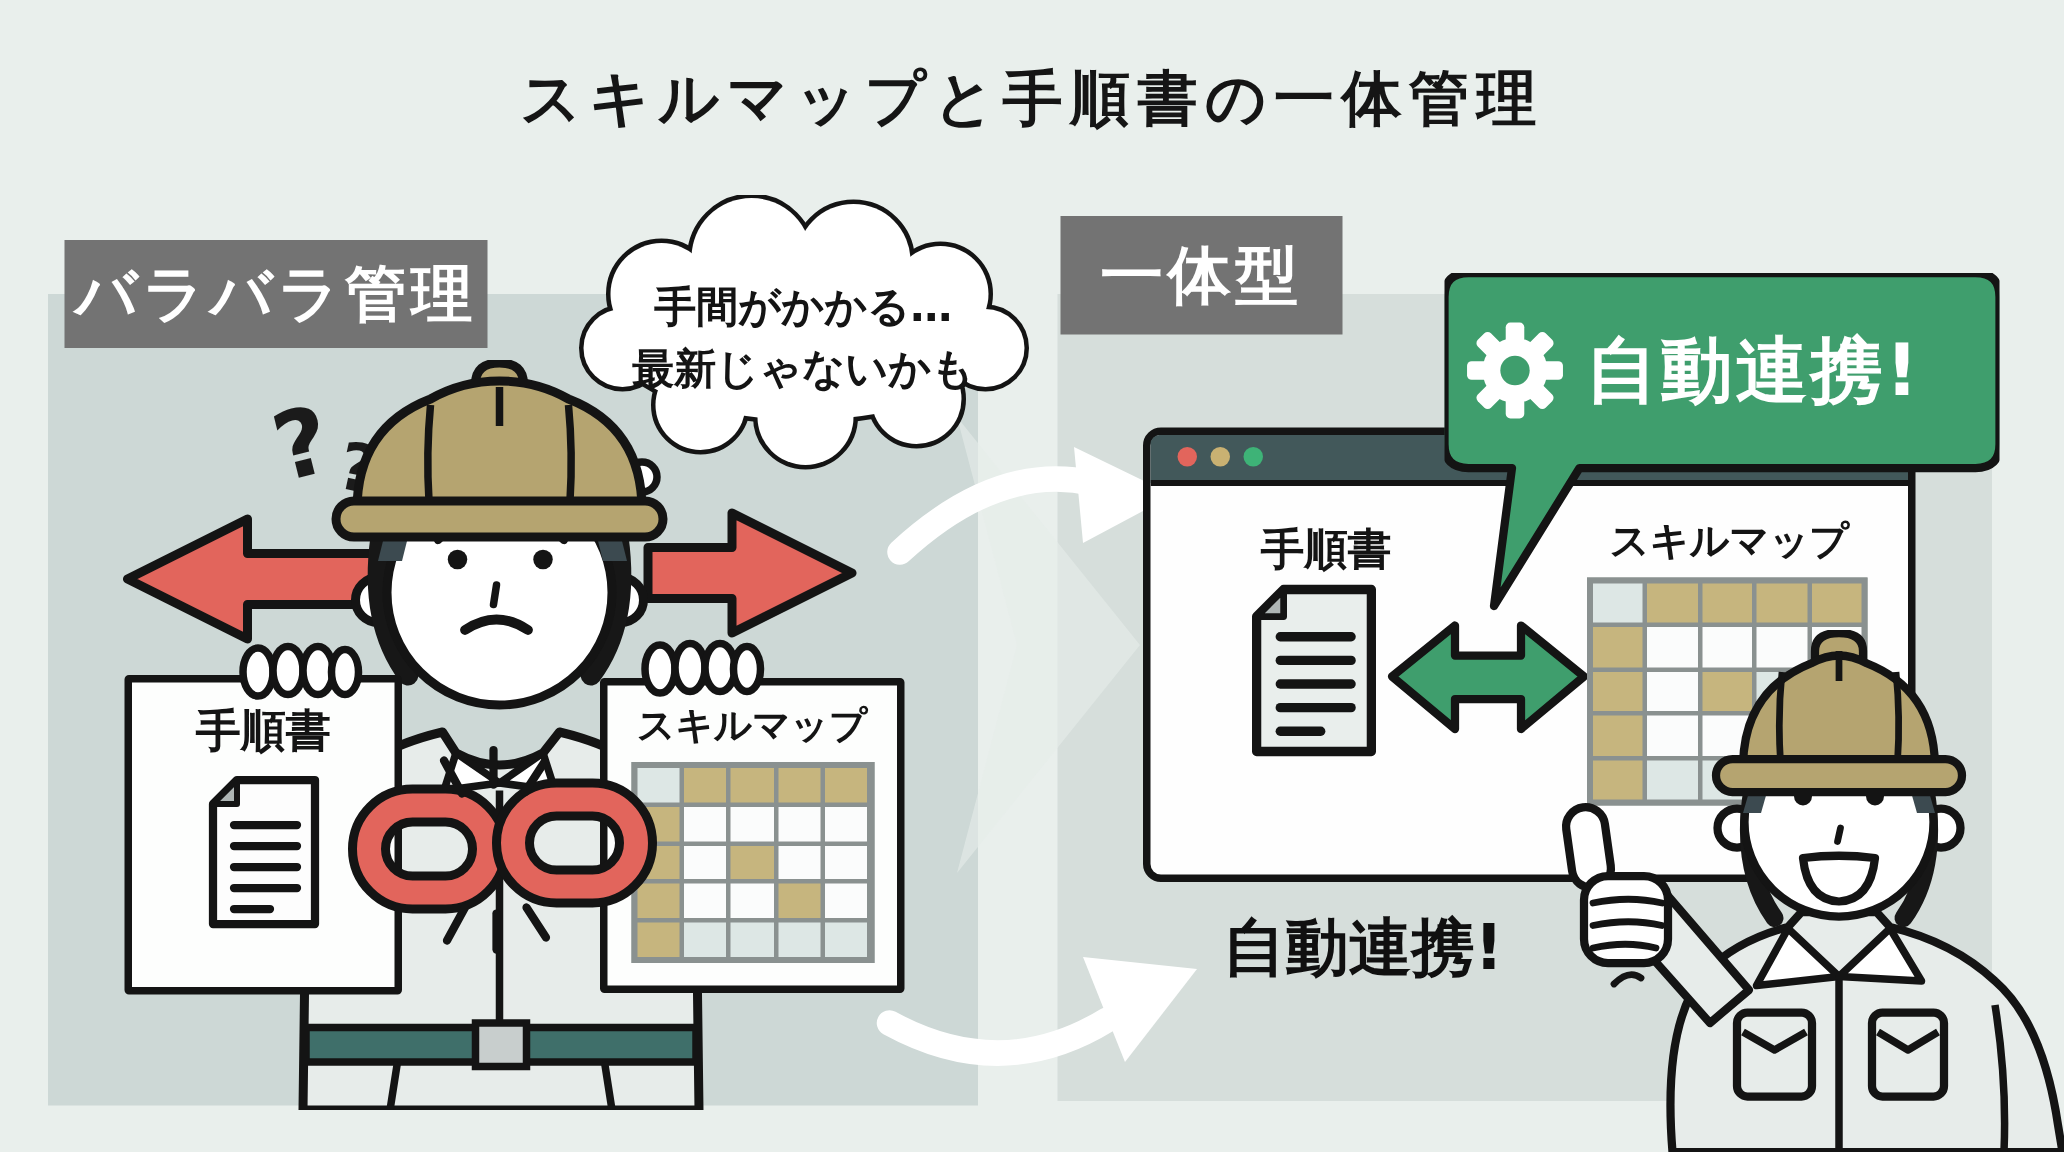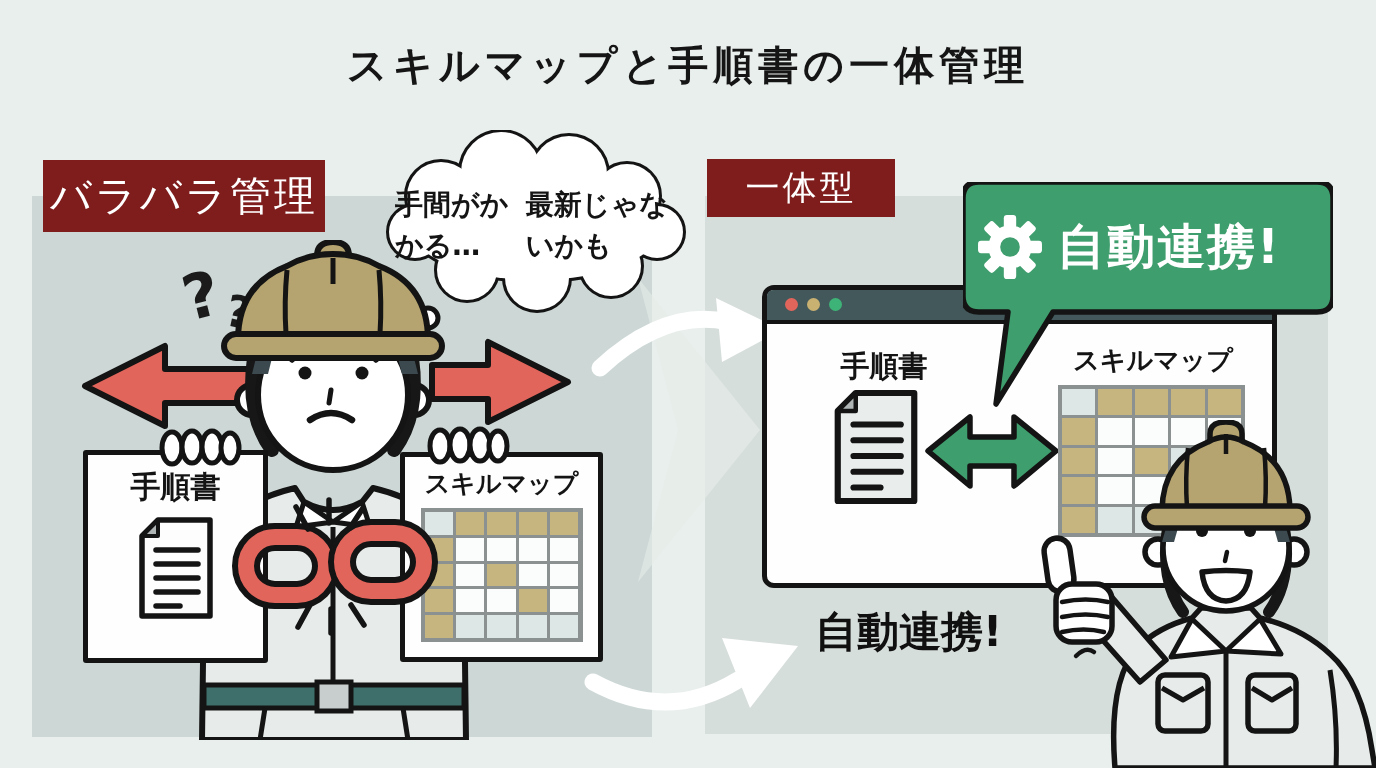--- a/index.html
+++ b/index.html
@@ -4,27 +4,27 @@
 <style>
   html,body{margin:0;padding:0;}
   body{font-family:"DejaVu Sans","Liberation Sans",sans-serif;}
   .canvas{position:relative;width:1376px;height:768px;background:#e9efec;overflow:hidden;}
   .abs{position:absolute;}
   .panel{position:absolute;top:196px;height:541px;}
   .panel-left{left:32px;width:620px;background:#cdd8d6;}
   .panel-right{left:705px;width:623px;height:538px;background:#d6dedb;}
   .page-title{position:absolute;left:0;right:0;top:38px;text-align:center;
     font-size:40px;font-weight:800;color:#151515;letter-spacing:5px;}
-  .black-label{position:absolute;background:#7f1d1d;color:#ffffff;font-weight:400;
+  .black-label{position:absolute;background:#737373;color:#ffffff;font-weight:700;
     display:flex;align-items:center;justify-content:center;letter-spacing:3px;}
   .label-left{left:43px;top:160px;width:282px;height:72px;font-size:41px;}
-  .label-right{left:707px;top:159px;width:188px;height:58px;font-size:34px;}
+  .label-right{left:707px;top:144px;width:188px;height:79px;font-size:42px;}
   .thought{position:absolute;left:383px;top:130px;width:305px;height:210px;}
   .thought-text{position:absolute;left:12px;right:12px;top:40px;height:112px;
-    display:flex;flex-direction:row;align-items:center;justify-content:center;
+    display:flex;flex-direction:column;align-items:center;justify-content:center;
     font-size:28px;font-weight:800;color:#141414;line-height:1.45;}
   .card{position:absolute;background:#fdfefd;border:5px solid #141414;border-radius:3px;
     box-sizing:border-box;text-align:center;}
   .card-doc{left:83px;top:450px;width:185px;height:213px;}
   .card-skill{left:400px;top:452px;width:203px;height:210px;}
   .card-title{font-weight:800;color:#141414;}
   .card-doc .card-title{font-size:30px;margin-top:12px;}
   .card-skill .card-title{font-size:25px;margin-top:10px;}
   .skill-grid{display:grid;grid-template-columns:repeat(5,1fr);grid-template-rows:repeat(5,1fr);
     gap:3px;background:#8a9190;border:4px solid #8a9190;box-sizing:border-box;}

